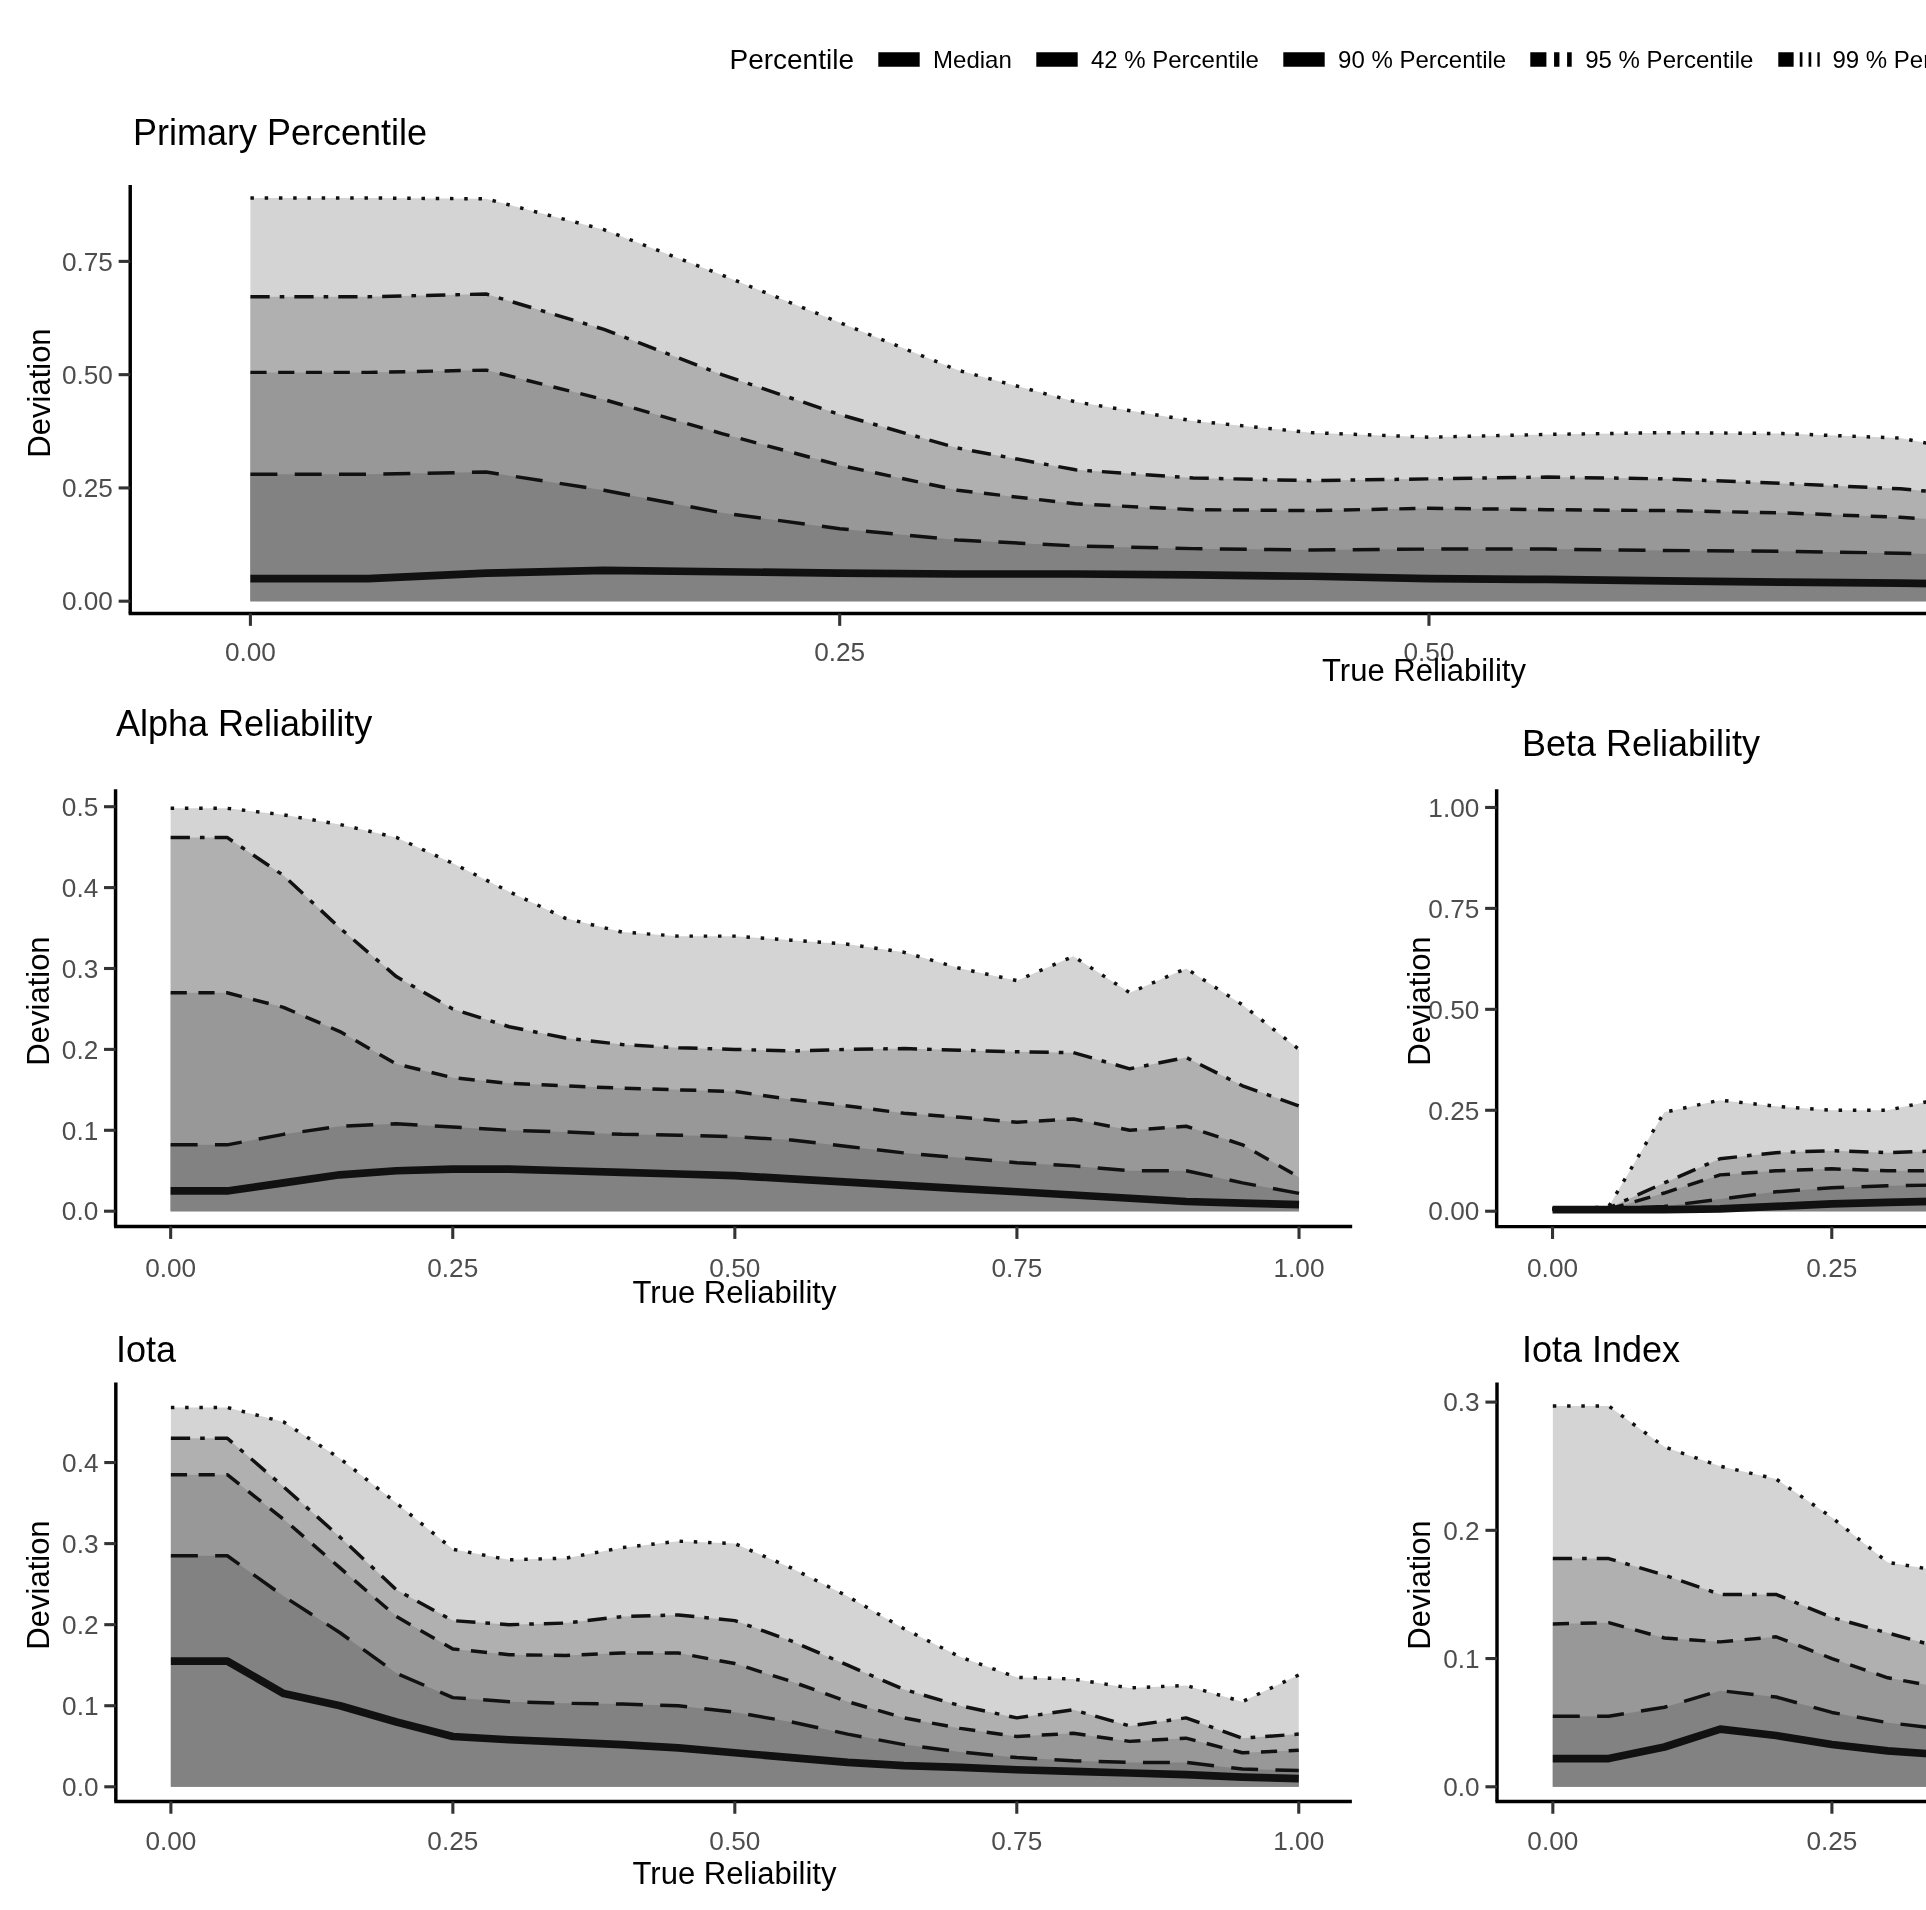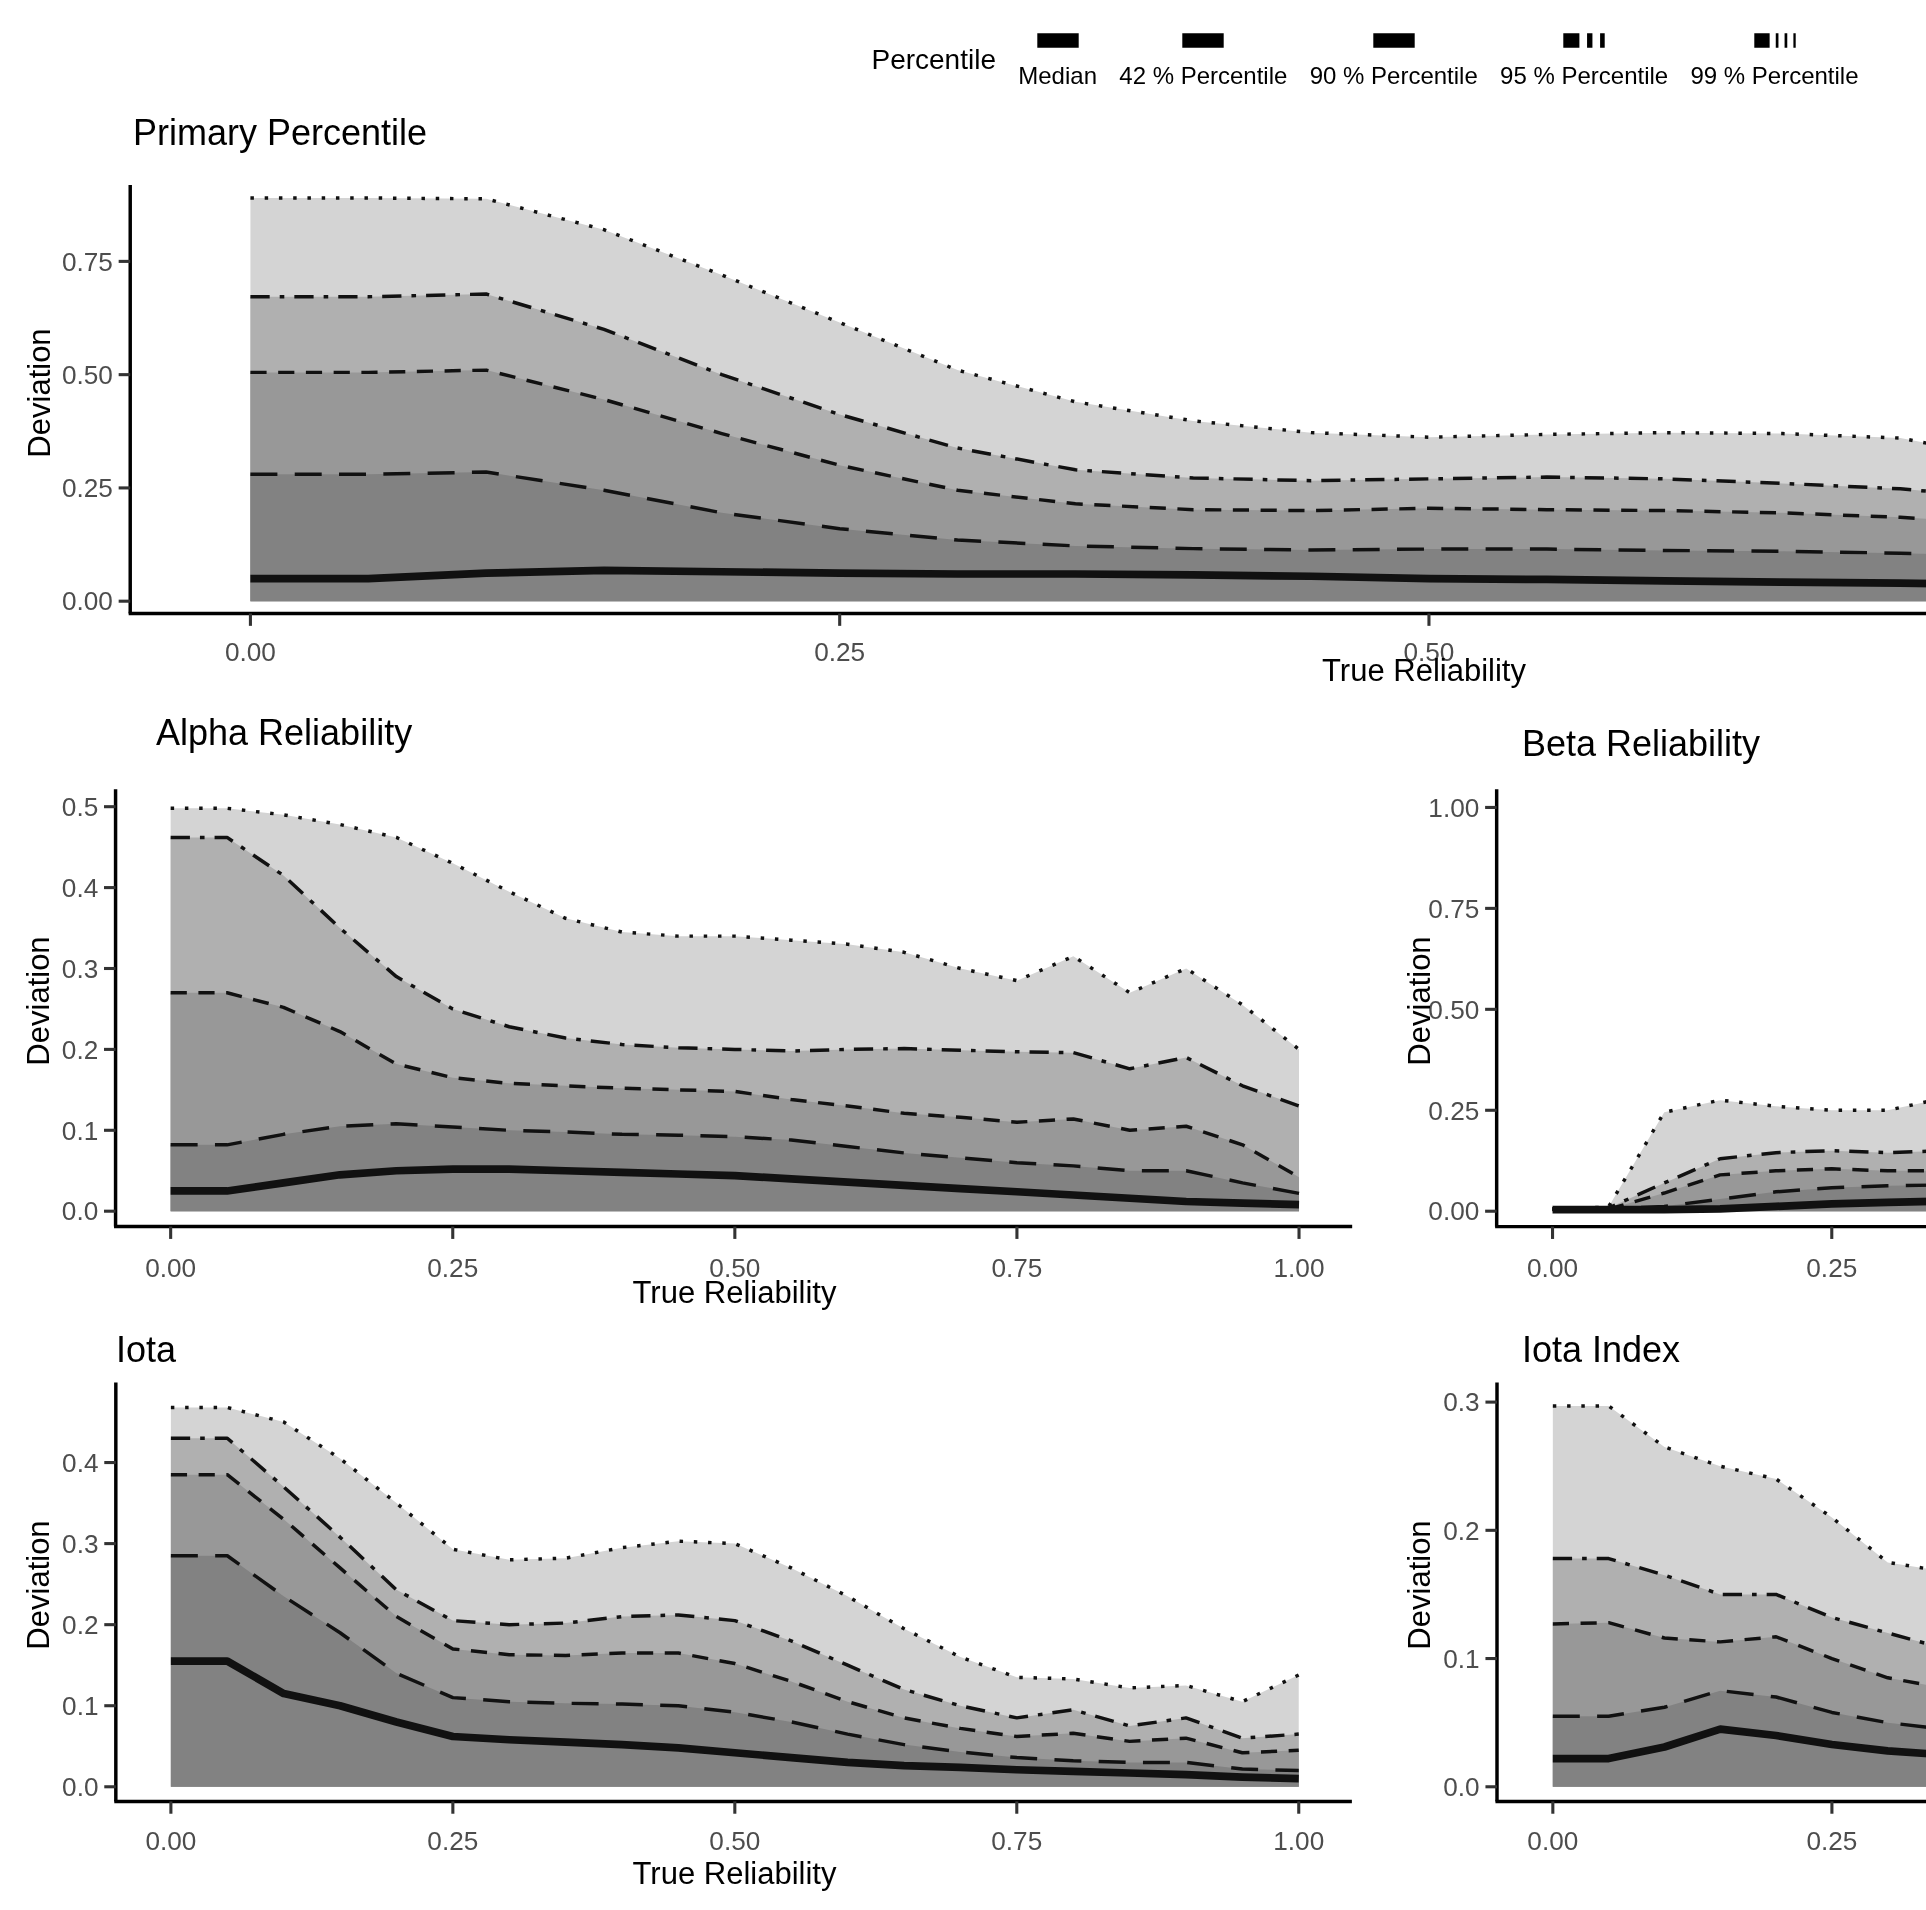--- a/index.html
+++ b/index.html
@@ -5,21 +5,21 @@
   html,body{margin:0;padding:0;background:#ffffff;}
   body{
     width:2730px;height:1911px;position:relative;overflow:hidden;
     font-family:"Liberation Sans","DejaVu Sans",sans-serif;
   }
   .legend-row{
     position:absolute;left:0;top:27px;width:2730px;height:65px;
     display:flex;align-items:center;justify-content:center;gap:22.3px;
   }
   .legend-title{font-size:28px;color:#000;}
-  .legend-item{display:flex;align-items:center;gap:10.8px;flex-direction:column;}
+  .legend-item{display:flex;align-items:center;gap:10.8px;}
   .legend-item .key{display:block;}
   .legend-item .lbl{font-size:24px;color:#000;}
   .panel{position:absolute;}
   .panel svg{position:absolute;left:0;top:0;overflow:visible;}
   .panel-title{
     position:absolute;font-size:36px;color:#000;white-space:nowrap;
   }
   .x-axis-title{
     position:absolute;font-size:31px;color:#000;text-align:center;white-space:nowrap;
   }
@@ -97,21 +97,21 @@
       <line x1="5238.5" y1="1322" x2="5238.5" y2="1354" stroke="#333" stroke-width="8"></line>
       <text x="5238.5" y="1445" text-anchor="middle" font-size="68" fill="#4d4d4d">0.75</text>
       <line x1="6768" y1="1322" x2="6768" y2="1354" stroke="#333" stroke-width="8"></line>
       <text x="6768" y="1445" text-anchor="middle" font-size="68" fill="#4d4d4d">1.00</text>
     </svg>
   <div class="x-axis-title" style="left:130px;width:2588px;top:549px;">True Reliability</div>
   <div class="y-axis-title" style="left:40px;top:289px;">Deviation</div>
 </section>
 
 <section class="panel" style="left:0;top:693px;width:1383px;height:655px;">
-  <div class="panel-title" style="left:116px;top:19px;margin-left:40px;">Alpha Reliability</div>
+  <div class="panel-title" style="left:116px;top:10px;">Alpha Reliability</div>
   <svg id="svg-p1" width="1383" height="655" viewBox="0 0 3590 1700">
       <polygon points="443.0,299.2 589.5,299.2 735.9,316.0 882.3,341.2 1028.8,374.8 1175.3,442.0 1321.7,515.5 1468.1,584.8 1614.6,620.5 1761.0,631.0 1907.5,631.0 2053.9,641.5 2200.4,652.0 2346.9,673.0 2493.3,715.0 2639.8,746.5 2786.2,683.5 2932.7,778.0 3079.1,715.0 3225.5,809.5 3372.0,925.0 3372.0,1345 443.0,1345" fill="#d4d4d4" stroke="none"></polygon>
       <polygon points="443.0,374.8 589.5,374.8 735.9,473.5 882.3,610.0 1028.8,736.0 1175.3,820.0 1321.7,866.2 1468.1,895.6 1614.6,912.4 1761.0,920.8 1907.5,925.0 2053.9,929.2 2200.4,925.0 2346.9,922.9 2493.3,927.1 2639.8,931.3 2786.2,933.4 2932.7,975.4 3079.1,946.0 3225.5,1019.5 3372.0,1072.0 3372.0,1345 443.0,1345" fill="#b0b0b0" stroke="none"></polygon>
       <polygon points="443.0,778.0 589.5,778.0 735.9,815.8 882.3,878.8 1028.8,962.8 1175.3,998.5 1321.7,1013.2 1468.1,1019.5 1614.6,1025.8 1761.0,1030.0 1907.5,1034.2 2053.9,1055.2 2200.4,1072.0 2346.9,1090.9 2493.3,1101.4 2639.8,1114.0 2786.2,1105.6 2932.7,1135.0 3079.1,1124.5 3225.5,1172.8 3372.0,1256.8 3372.0,1345 443.0,1345" fill="#989898" stroke="none"></polygon>
       <polygon points="443.0,1172.8 589.5,1172.8 735.9,1145.5 882.3,1124.5 1028.8,1118.2 1175.3,1126.6 1321.7,1135.0 1468.1,1139.2 1614.6,1145.5 1761.0,1147.6 1907.5,1151.8 2053.9,1160.2 2200.4,1177.0 2346.9,1193.8 2493.3,1206.4 2639.8,1219.0 2786.2,1227.4 2932.7,1240.0 3079.1,1240.0 3225.5,1271.5 3372.0,1298.8 3372.0,1345 443.0,1345" fill="#828282" stroke="none"></polygon>
       <polyline points="443.0,1172.8 589.5,1172.8 735.9,1145.5 882.3,1124.5 1028.8,1118.2 1175.3,1126.6 1321.7,1135.0 1468.1,1139.2 1614.6,1145.5 1761.0,1147.6 1907.5,1151.8 2053.9,1160.2 2200.4,1177.0 2346.9,1193.8 2493.3,1206.4 2639.8,1219.0 2786.2,1227.4 2932.7,1240.0 3079.1,1240.0 3225.5,1271.5 3372.0,1298.8" fill="none" stroke="#111111" stroke-width="9" stroke-linejoin="round" stroke-dasharray="70 45"></polyline>
       <polyline points="443.0,778.0 589.5,778.0 735.9,815.8 882.3,878.8 1028.8,962.8 1175.3,998.5 1321.7,1013.2 1468.1,1019.5 1614.6,1025.8 1761.0,1030.0 1907.5,1034.2 2053.9,1055.2 2200.4,1072.0 2346.9,1090.9 2493.3,1101.4 2639.8,1114.0 2786.2,1105.6 2932.7,1135.0 3079.1,1124.5 3225.5,1172.8 3372.0,1256.8" fill="none" stroke="#111111" stroke-width="9" stroke-linejoin="round" stroke-dasharray="42 30"></polyline>
       <polyline points="443.0,374.8 589.5,374.8 735.9,473.5 882.3,610.0 1028.8,736.0 1175.3,820.0 1321.7,866.2 1468.1,895.6 1614.6,912.4 1761.0,920.8 1907.5,925.0 2053.9,929.2 2200.4,925.0 2346.9,922.9 2493.3,927.1 2639.8,931.3 2786.2,933.4 2932.7,975.4 3079.1,946.0 3225.5,1019.5 3372.0,1072.0" fill="none" stroke="#111111" stroke-width="9" stroke-linejoin="round" stroke-dasharray="50 26 12 26"></polyline>
       <polyline points="443.0,299.2 589.5,299.2 735.9,316.0 882.3,341.2 1028.8,374.8 1175.3,442.0 1321.7,515.5 1468.1,584.8 1614.6,620.5 1761.0,631.0 1907.5,631.0 2053.9,641.5 2200.4,652.0 2346.9,673.0 2493.3,715.0 2639.8,746.5 2786.2,683.5 2932.7,778.0 3079.1,715.0 3225.5,809.5 3372.0,925.0" fill="none" stroke="#111111" stroke-width="9" stroke-linejoin="round" stroke-dasharray="9 28"></polyline>
       <polyline points="443.0,1292.5 589.5,1292.5 735.9,1271.5 882.3,1250.5 1028.8,1240.0 1175.3,1235.8 1321.7,1235.8 1468.1,1240.0 1614.6,1244.2 1761.0,1248.4 1907.5,1252.6 2053.9,1261.0 2200.4,1269.4 2346.9,1277.8 2493.3,1286.2 2639.8,1294.6 2786.2,1303.0 2932.7,1311.4 3079.1,1319.8 3225.5,1324.0 3372.0,1328.2" fill="none" stroke="#111111" stroke-width="20" stroke-linejoin="round"></polyline>

